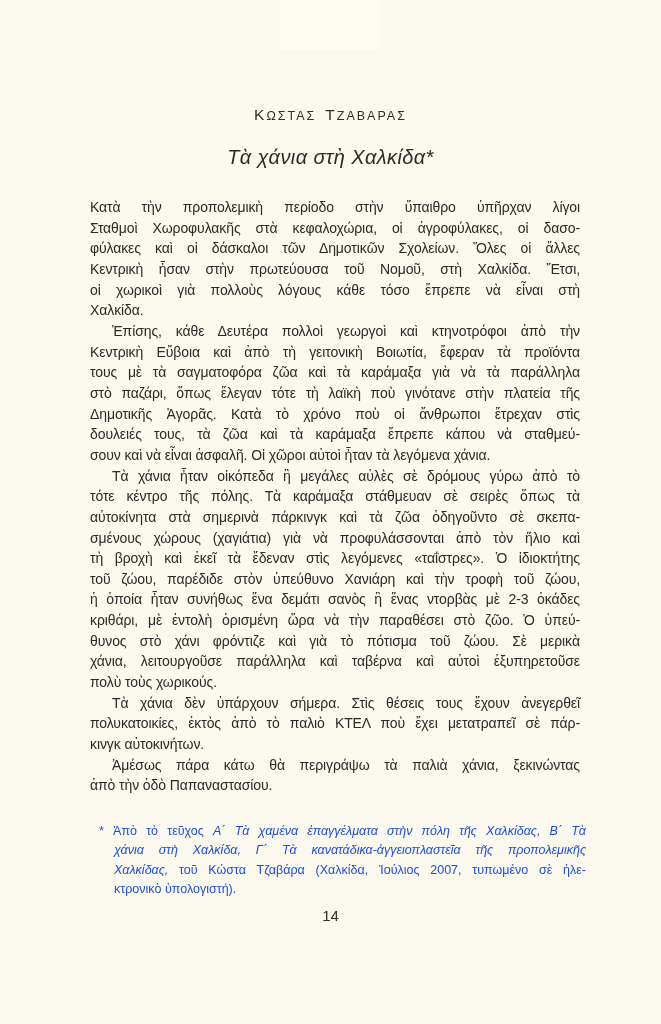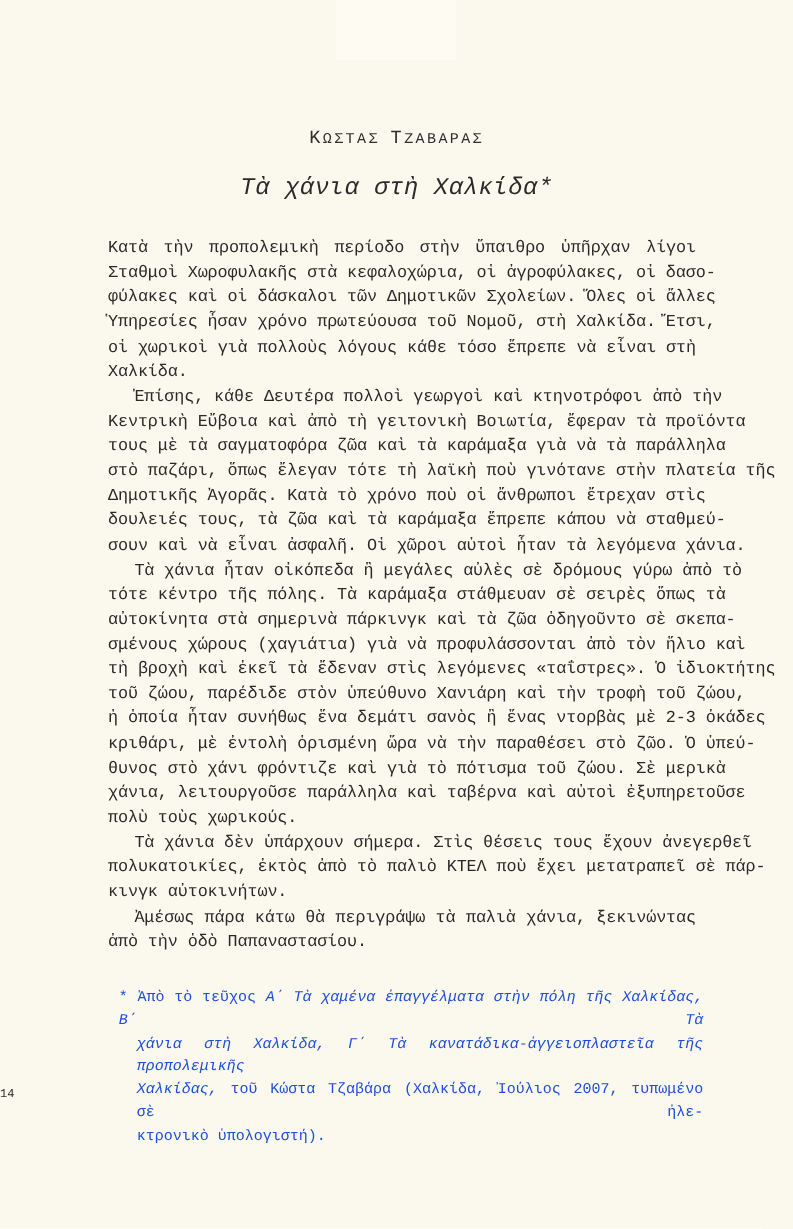--- a/index.html
+++ b/index.html
@@ -1,20 +1,20 @@
 <!DOCTYPE html>
 <html><head>
 <meta charset="utf-8">
 <style>
   html,body{margin:0;padding:0;}
   .page{
     position:relative;
     width:661px;height:1024px;
     background:#fbf9ee;
-    font-family:Liberation Mono, monospace;
+    font-family:Liberation Sans, sans-serif;
     color:#2a2a2a;
     overflow:hidden;
   }
   .page::before{ 
     content:"";position:absolute;left:280px;top:0;width:100px;height:50px;
     background:#fdfcf4;opacity:.7;
   }
   .author{
     position:absolute;top:106px;left:0;width:100%;
     text-align:center;letter-spacing:2px;color:#2e2e2e;
@@ -41,38 +41,38 @@
   .footnote{
     position:absolute;left:99px;top:822px;width:487px;
     font-size:12.5px;line-height:19.3px;color:#1d4ed8;
   }
   .fl{text-align:justify;text-align-last:justify;}
   .fl.end{text-align-last:left;}
   .fl.cont{padding-left:15px;}
   .it{font-style:italic;}
   .pageno{
     position:absolute;top:907px;left:0;width:100%;
-    text-align:left;font-size:10px;color:#2e2e2e;
+    text-align:center;font-size:15px;color:#2e2e2e;
   }
 </style>
 </head>
 <body>
 
 <div class="page">
 
   <div class="author"><span class="cap">Κ</span><span class="sc">ΩΣΤΑΣ</span><span class="cap w2">Τ</span><span class="sc">ΖΑΒΑΡΑΣ</span></div>
 
   <div class="title"><span>Τὰ χάνια στὴ Χαλκίδα</span><span class="ast">*</span></div>
 
   <div class="body">
     <div>
       <div class="ln">Κατὰ τὴν προπολεμικὴ περίοδο στὴν ὕπαιθρο ὑπῆρχαν λίγοι</div>
       <div class="ln">Σταθμοὶ Χωροφυλακῆς στὰ κεφαλοχώρια, οἱ ἀγροφύλακες, οἱ δασο-</div>
       <div class="ln">φύλακες καὶ οἱ δάσκαλοι τῶν Δημοτικῶν Σχολείων. Ὅλες οἱ ἄλλες</div>
-      <div class="ln">Ὑπηρεσίες ἦσαν χρόνο πρωτεύουσα τοῦ Νομοῦ, στὴ Χαλκίδα. Ἔτσι,</div>
+      <div class="ln">Κεντρικὴ ἦσαν στὴν πρωτεύουσα τοῦ Νομοῦ, στὴ Χαλκίδα. Ἔτσι,</div>
       <div class="ln">οἱ χωρικοὶ γιὰ πολλοὺς λόγους κάθε τόσο ἔπρεπε νὰ εἶναι στὴ</div>
       <div class="ln end">Χαλκίδα.</div>
     </div>
     <div>
       <div class="ln ind">Ἐπίσης, κάθε Δευτέρα πολλοὶ γεωργοὶ καὶ κτηνοτρόφοι ἀπὸ τὴν</div>
       <div class="ln">Κεντρικὴ Εὔβοια καὶ ἀπὸ τὴ γειτονικὴ Βοιωτία, ἔφεραν τὰ προϊόντα</div>
       <div class="ln">τους μὲ τὰ σαγματοφόρα ζῶα καὶ τὰ καράμαξα γιὰ νὰ τὰ παράλληλα</div>
       <div class="ln">στὸ παζάρι, ὅπως ἔλεγαν τότε τὴ λαϊκὴ ποὺ γινότανε στὴν πλατεία τῆς</div>
       <div class="ln">Δημοτικῆς Ἀγορᾶς. Κατὰ τὸ χρόνο ποὺ οἱ ἄνθρωποι ἔτρεχαν στὶς</div>
       <div class="ln">δουλειές τους, τὰ ζῶα καὶ τὰ καράμαξα ἔπρεπε κάπου νὰ σταθμεύ-</div>

